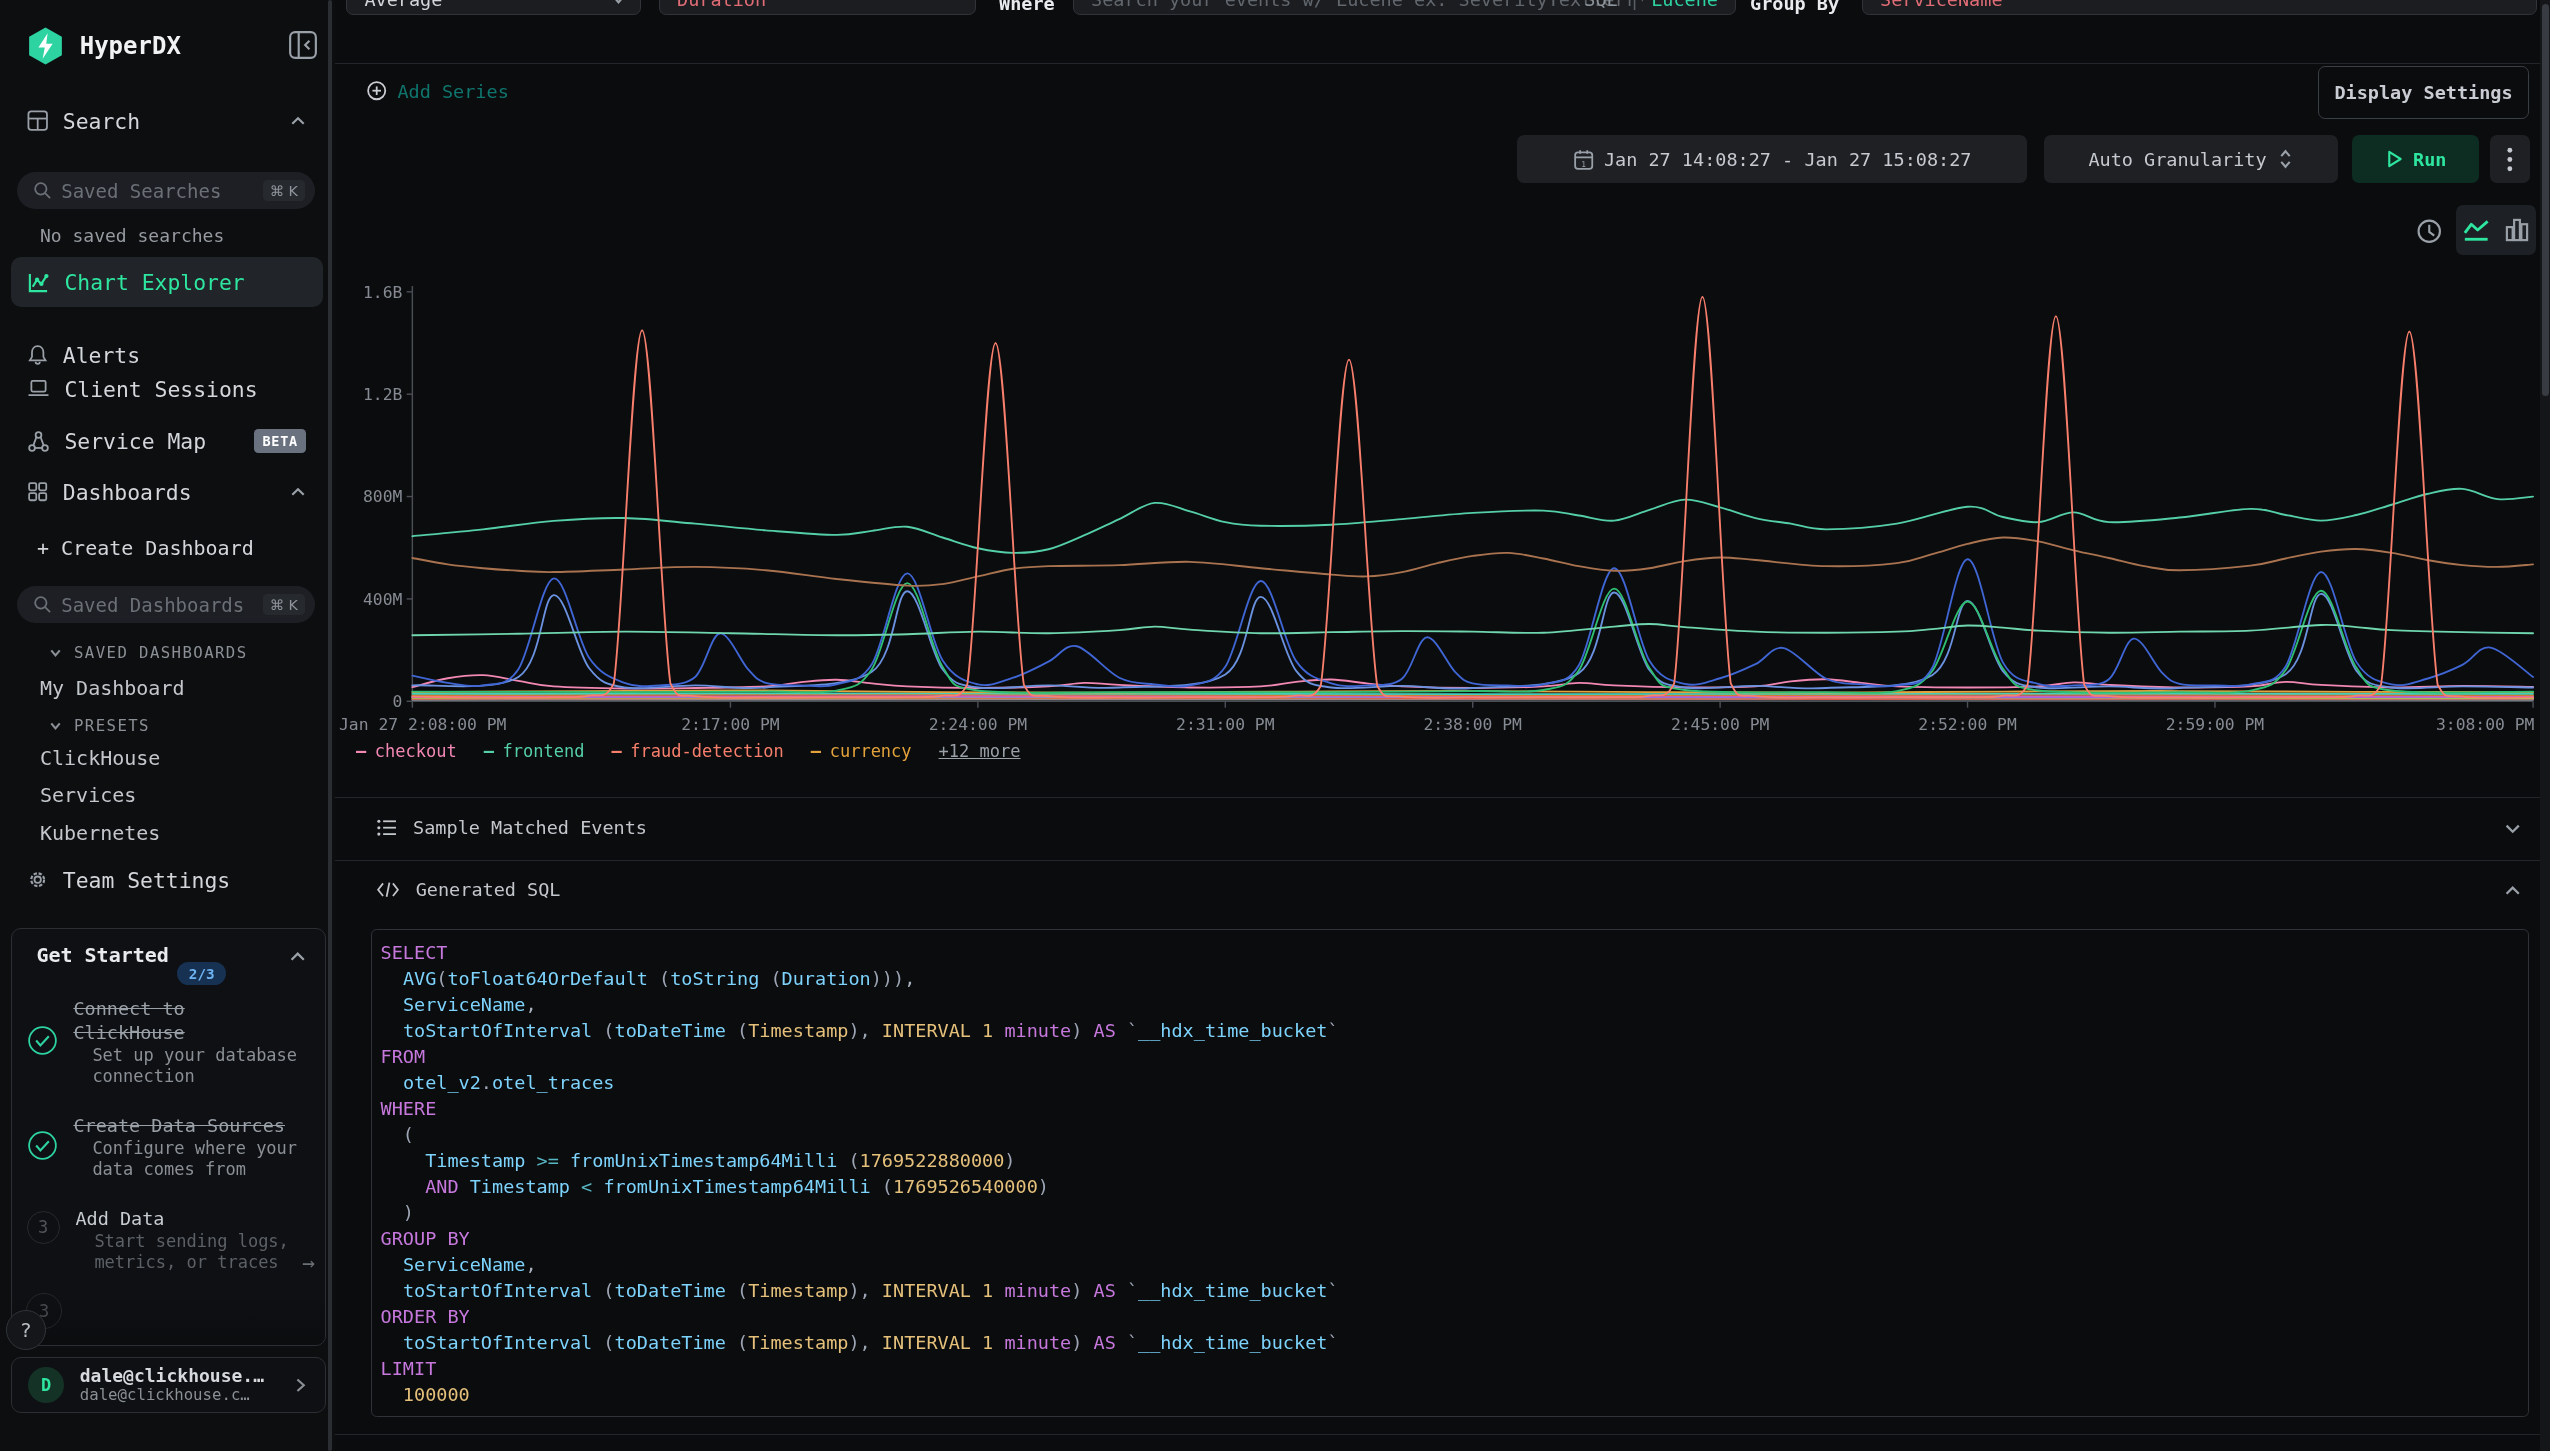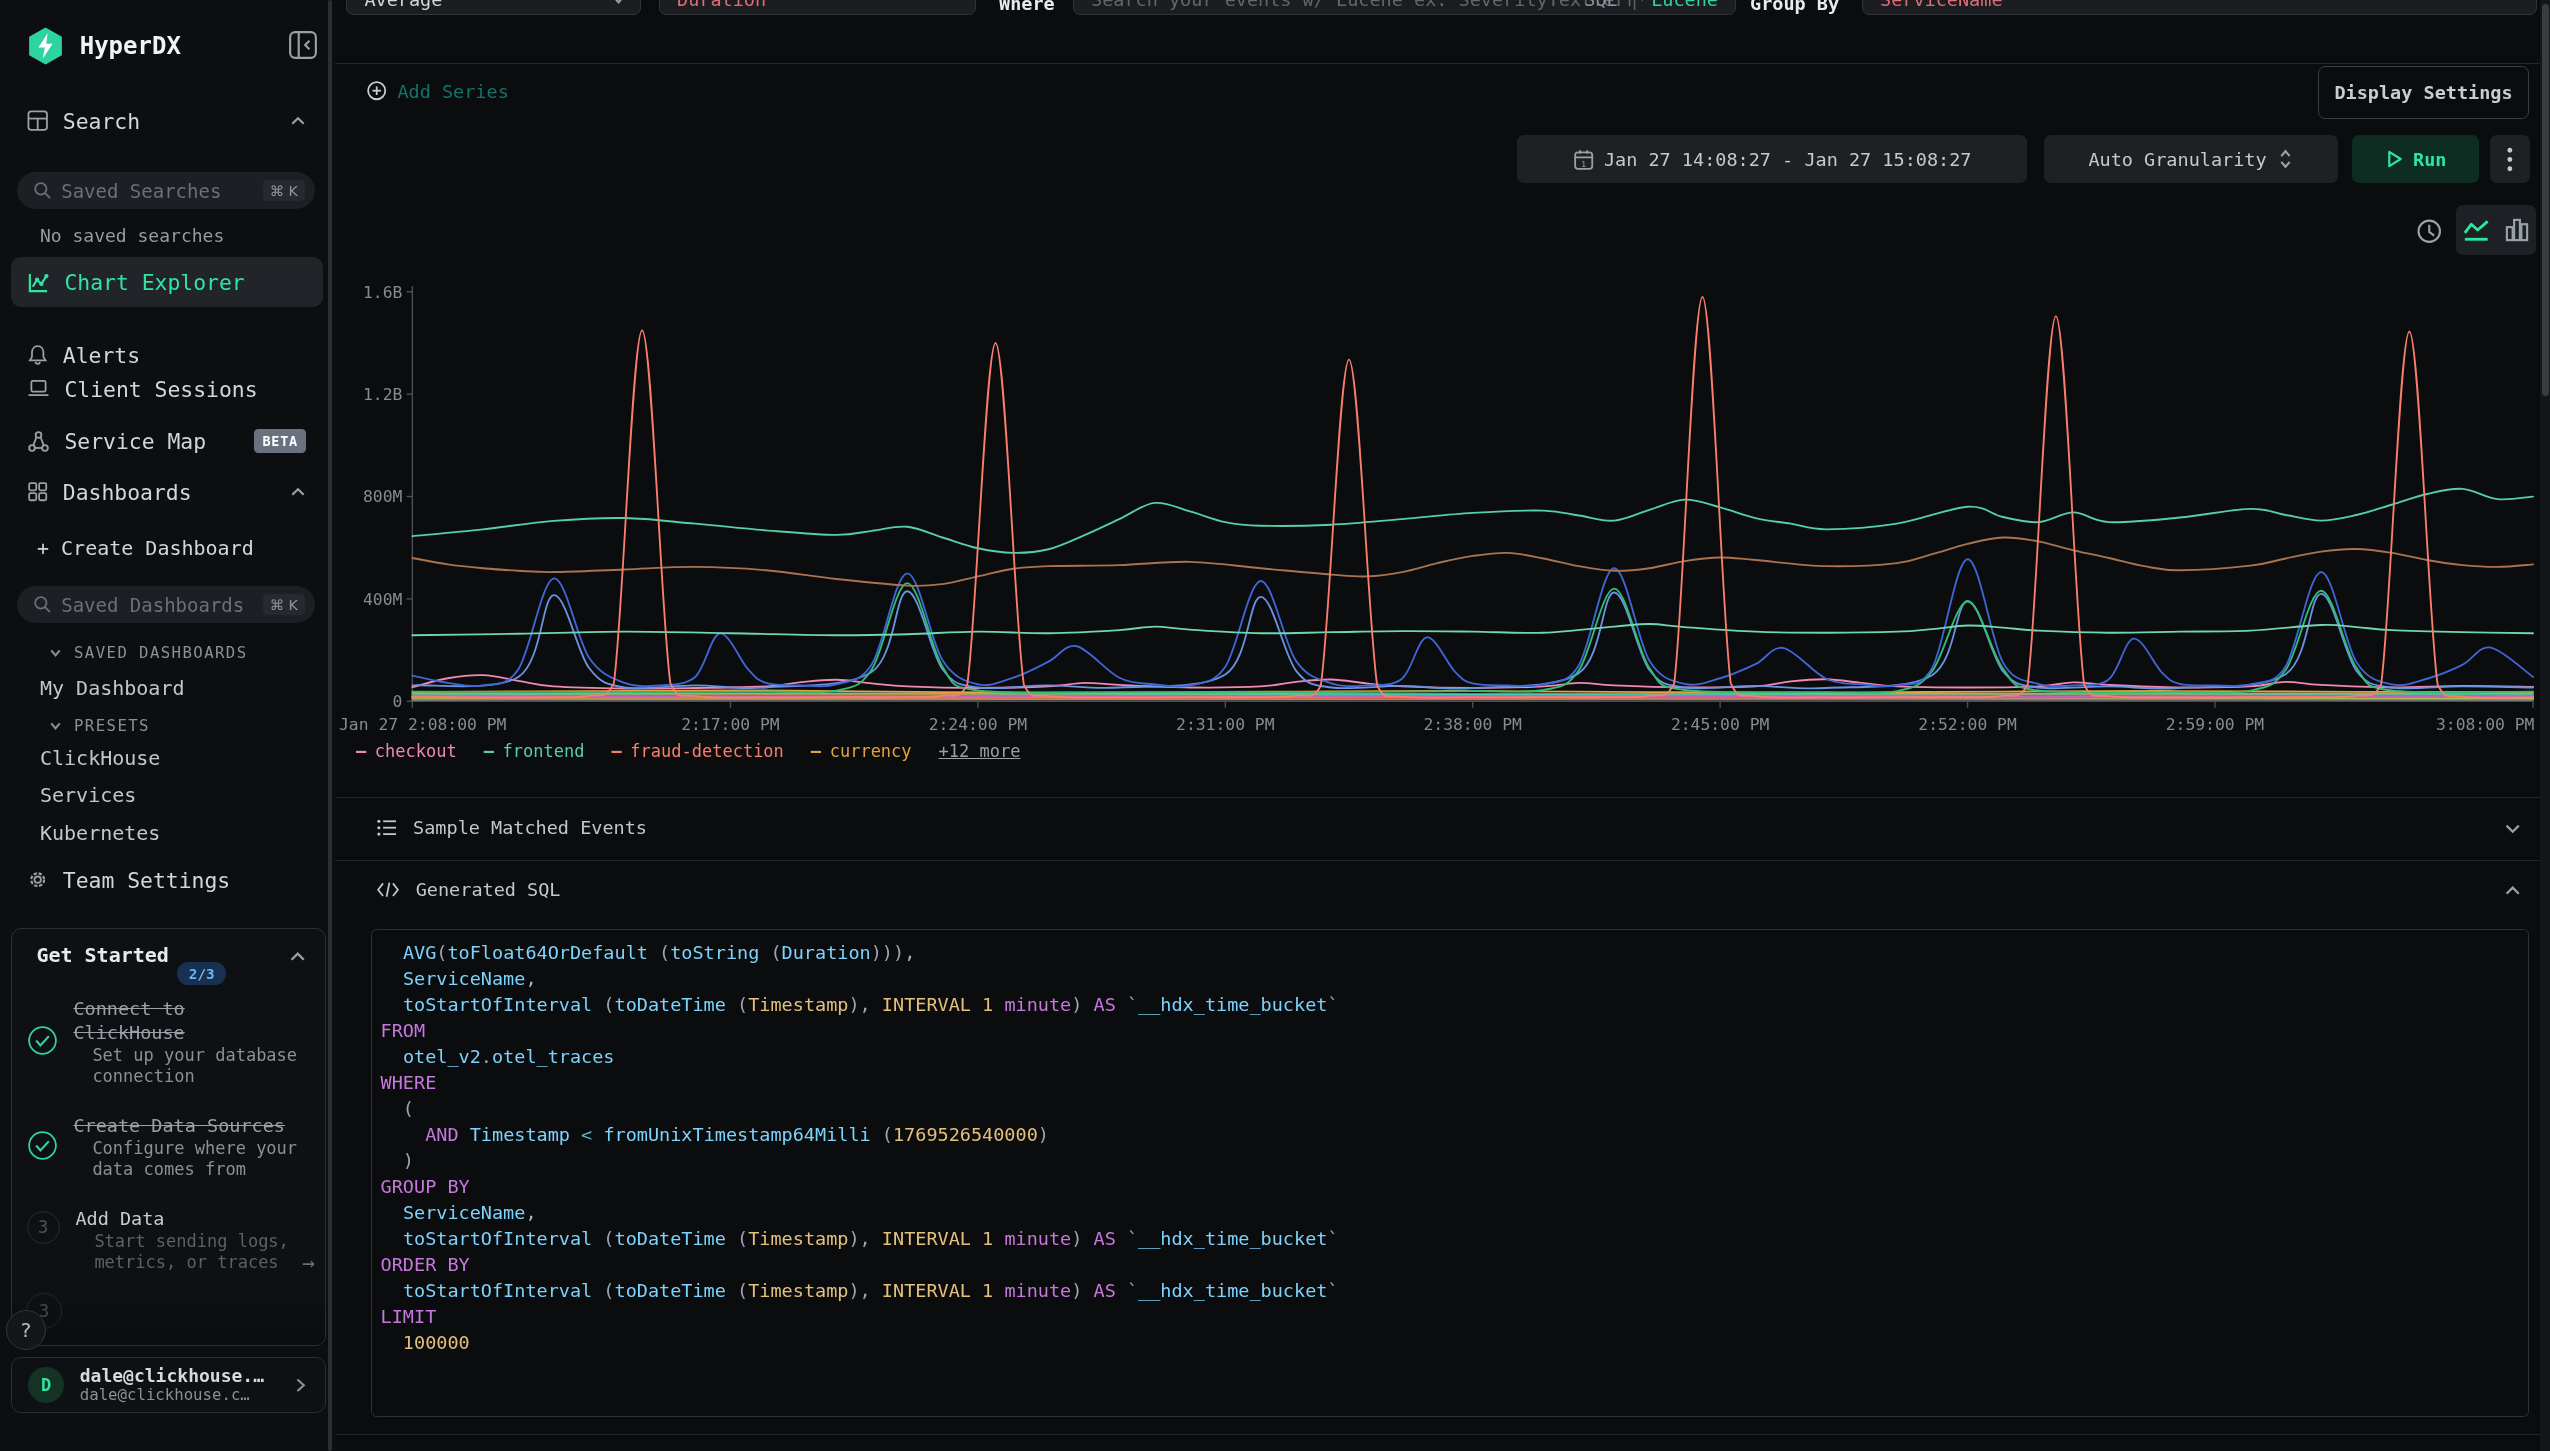--- a/index.html
+++ b/index.html
@@ -446,27 +446,29 @@
     <polyline points="24,6 31,15 24,24" fill="none" stroke="#c3c7cc" stroke-width="2.5"></polyline>
     <line x1="19" y1="5" x2="15" y2="25" stroke="#c3c7cc" stroke-width="2.5"></line>
   </svg>
   <span>Generated SQL</span>
 </div>
 <svg class="abs chev-right" style="top:880px;" width="21.4" height="21.4" viewBox="0 0 28 28">
   <polyline points="6,18 14,10 22,18" fill="none" stroke="#9aa0a8" stroke-width="3"></polyline>
 </svg>
 
 <div id="sqlbox">
+    <div class="sql-line"><span class="tk-kw">SELECT</span></div>
     <div class="sql-line"><span class="tk-pln">  </span><span class="tk-fn">AVG</span><span class="tk-pun">(</span><span class="tk-fn">toFloat64OrDefault</span><span class="tk-pun"> (</span><span class="tk-fn">toString</span><span class="tk-pun"> (</span><span class="tk-fn">Duration</span><span class="tk-pun">)))</span><span class="tk-pln">,</span></div>
     <div class="sql-line"><span class="tk-pln">  </span><span class="tk-fn">ServiceName</span><span class="tk-pln">,</span></div>
     <div class="sql-line"><span class="tk-pln">  </span><span class="tk-fn">toStartOfInterval</span><span class="tk-pun"> (</span><span class="tk-fn">toDateTime</span><span class="tk-pun"> (</span><span class="tk-gold">Timestamp</span><span class="tk-pun">), </span><span class="tk-gold">INTERVAL</span><span class="tk-pln"> </span><span class="tk-num">1</span><span class="tk-pln"> </span><span class="tk-kw">minute</span><span class="tk-pun">) </span><span class="tk-kw">AS</span><span class="tk-pun"> `</span><span class="tk-fn">__hdx_time_bucket</span><span class="tk-pun">`</span></div>
     <div class="sql-line"><span class="tk-kw">FROM</span></div>
     <div class="sql-line"><span class="tk-pln">  </span><span class="tk-fn">otel_v2</span><span class="tk-pun">.</span><span class="tk-fn">otel_traces</span></div>
     <div class="sql-line"><span class="tk-kw">WHERE</span></div>
     <div class="sql-line"><span class="tk-pun">  (</span></div>
+    <div class="sql-line"><span class="tk-pln">    </span><span class="tk-fn">Timestamp</span><span class="tk-op"> &gt;= </span><span class="tk-fn">fromUnixTimestamp64Milli</span><span class="tk-pun"> (</span><span class="tk-num">1769522880000</span><span class="tk-pun">)</span></div>
     <div class="sql-line"><span class="tk-pln">    </span><span class="tk-kw">AND</span><span class="tk-pln"> </span><span class="tk-fn">Timestamp</span><span class="tk-op"> &lt; </span><span class="tk-fn">fromUnixTimestamp64Milli</span><span class="tk-pun"> (</span><span class="tk-num">1769526540000</span><span class="tk-pun">)</span></div>
     <div class="sql-line"><span class="tk-pun">  )</span></div>
     <div class="sql-line"><span class="tk-kw">GROUP BY</span></div>
     <div class="sql-line"><span class="tk-pln">  </span><span class="tk-fn">ServiceName</span><span class="tk-pln">,</span></div>
     <div class="sql-line"><span class="tk-pln">  </span><span class="tk-fn">toStartOfInterval</span><span class="tk-pun"> (</span><span class="tk-fn">toDateTime</span><span class="tk-pun"> (</span><span class="tk-gold">Timestamp</span><span class="tk-pun">), </span><span class="tk-gold">INTERVAL</span><span class="tk-pln"> </span><span class="tk-num">1</span><span class="tk-pln"> </span><span class="tk-kw">minute</span><span class="tk-pun">) </span><span class="tk-kw">AS</span><span class="tk-pun"> `</span><span class="tk-fn">__hdx_time_bucket</span><span class="tk-pun">`</span></div>
     <div class="sql-line"><span class="tk-kw">ORDER BY</span></div>
     <div class="sql-line"><span class="tk-pln">  </span><span class="tk-fn">toStartOfInterval</span><span class="tk-pun"> (</span><span class="tk-fn">toDateTime</span><span class="tk-pun"> (</span><span class="tk-gold">Timestamp</span><span class="tk-pun">), </span><span class="tk-gold">INTERVAL</span><span class="tk-pln"> </span><span class="tk-num">1</span><span class="tk-pln"> </span><span class="tk-kw">minute</span><span class="tk-pun">) </span><span class="tk-kw">AS</span><span class="tk-pun"> `</span><span class="tk-fn">__hdx_time_bucket</span><span class="tk-pun">`</span></div>
     <div class="sql-line"><span class="tk-kw">LIMIT</span></div>
     <div class="sql-line"><span class="tk-num">  100000</span></div>
   </div>

